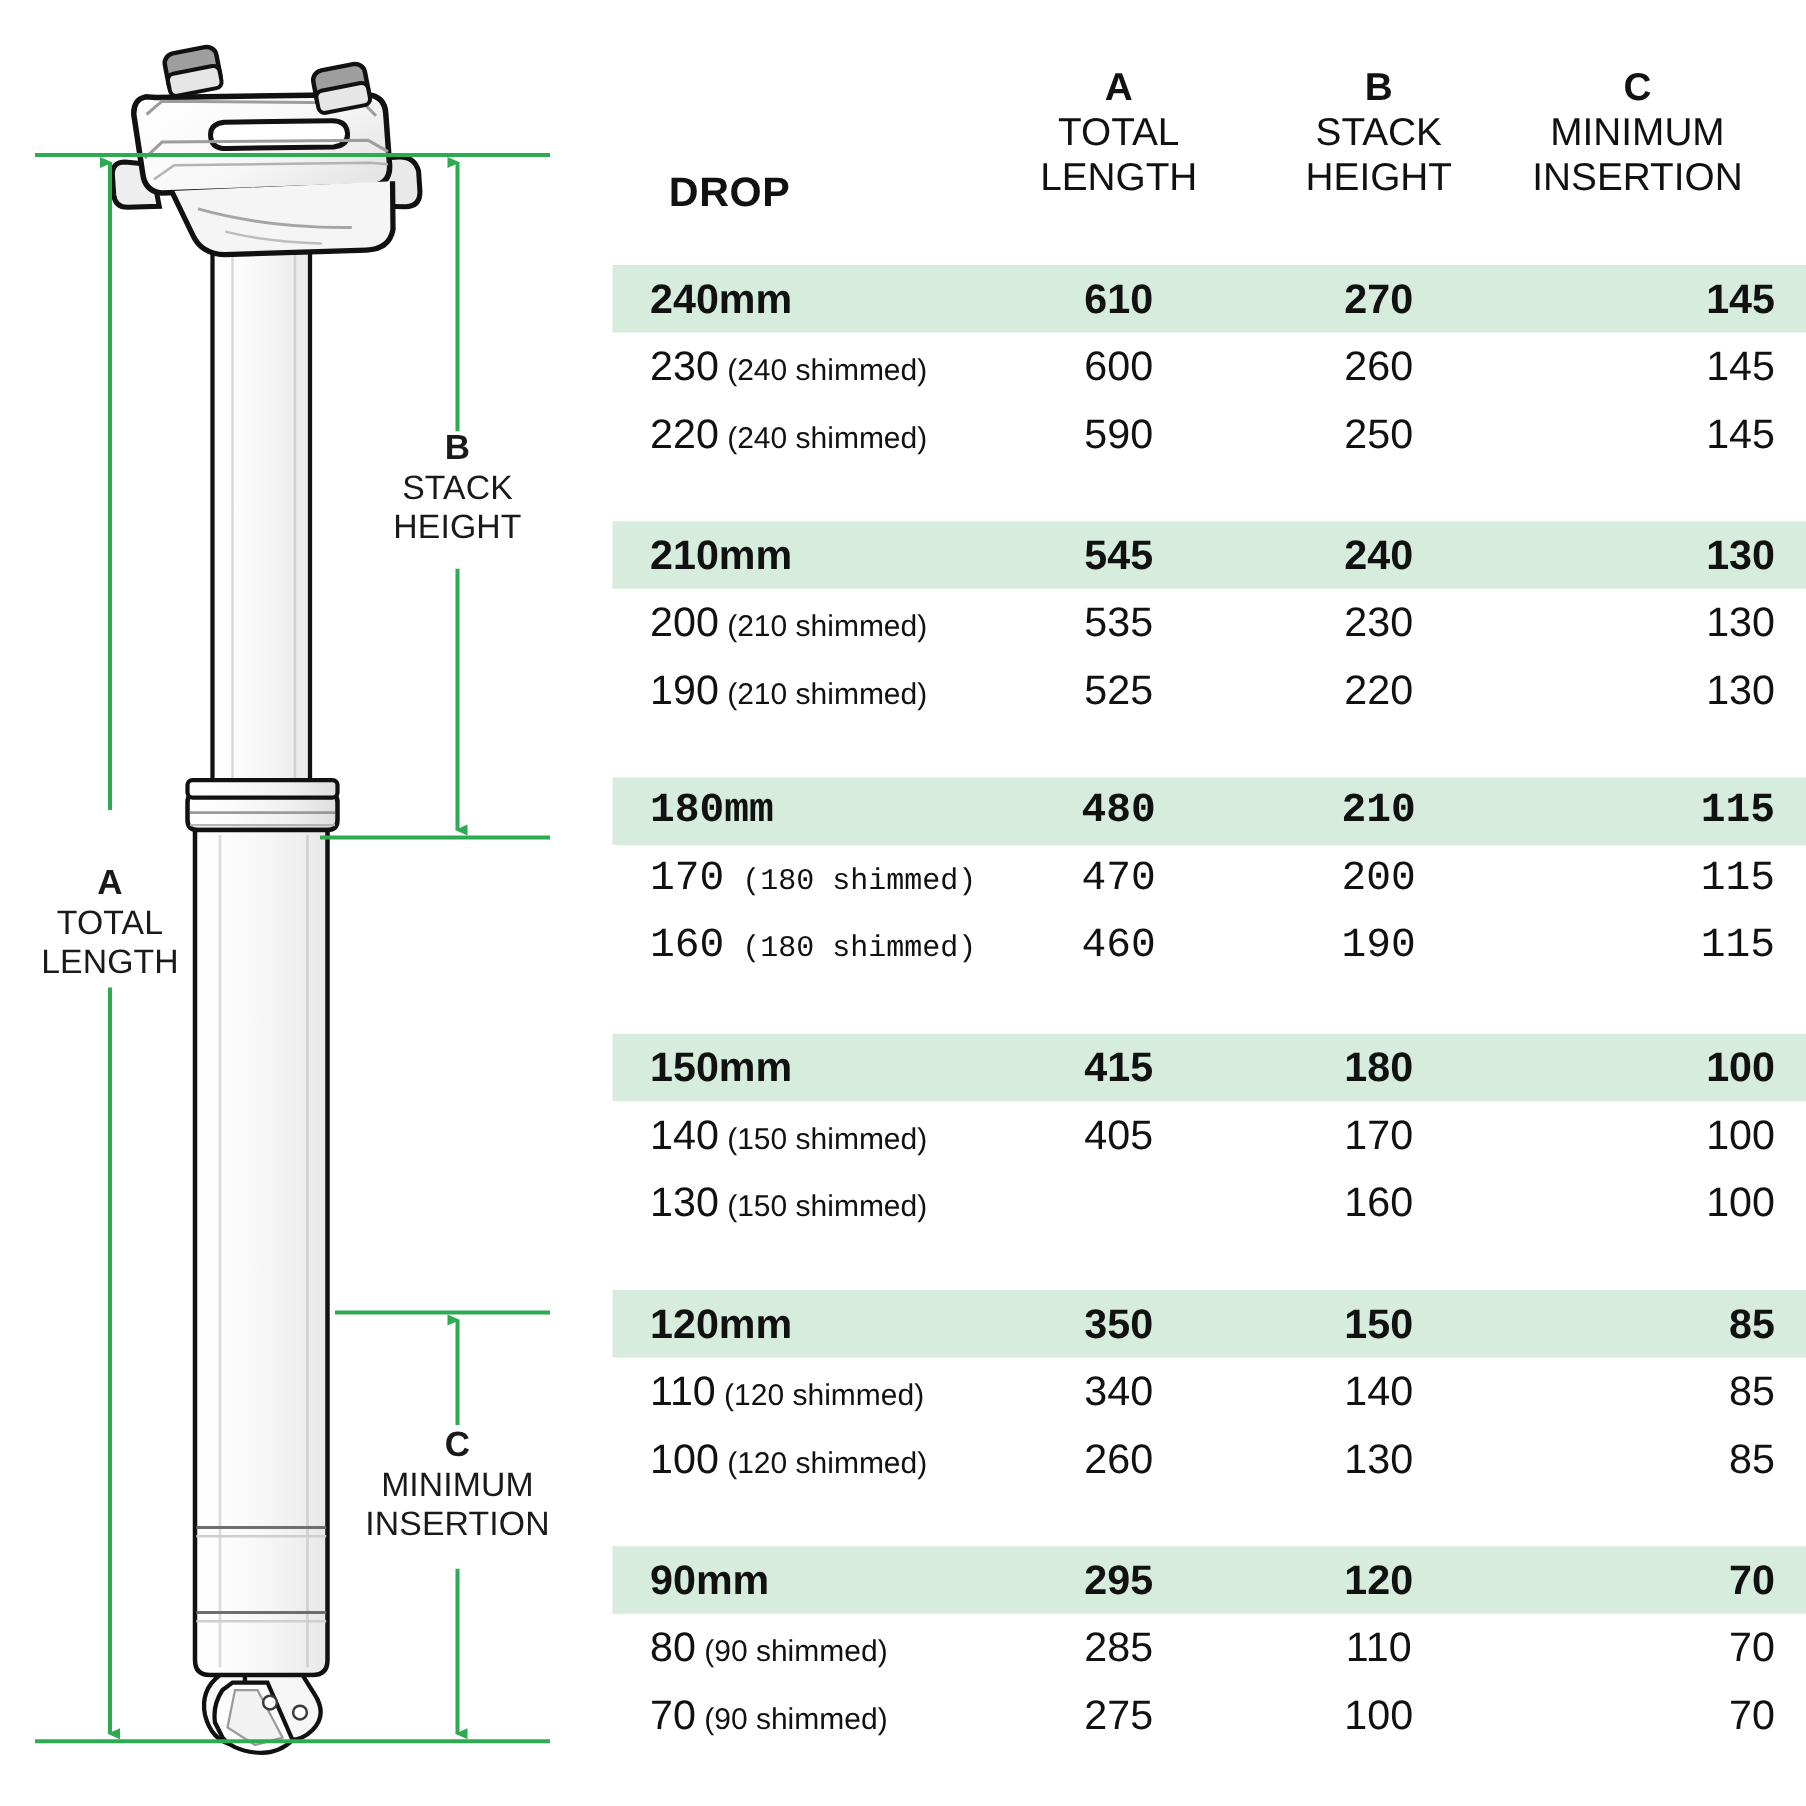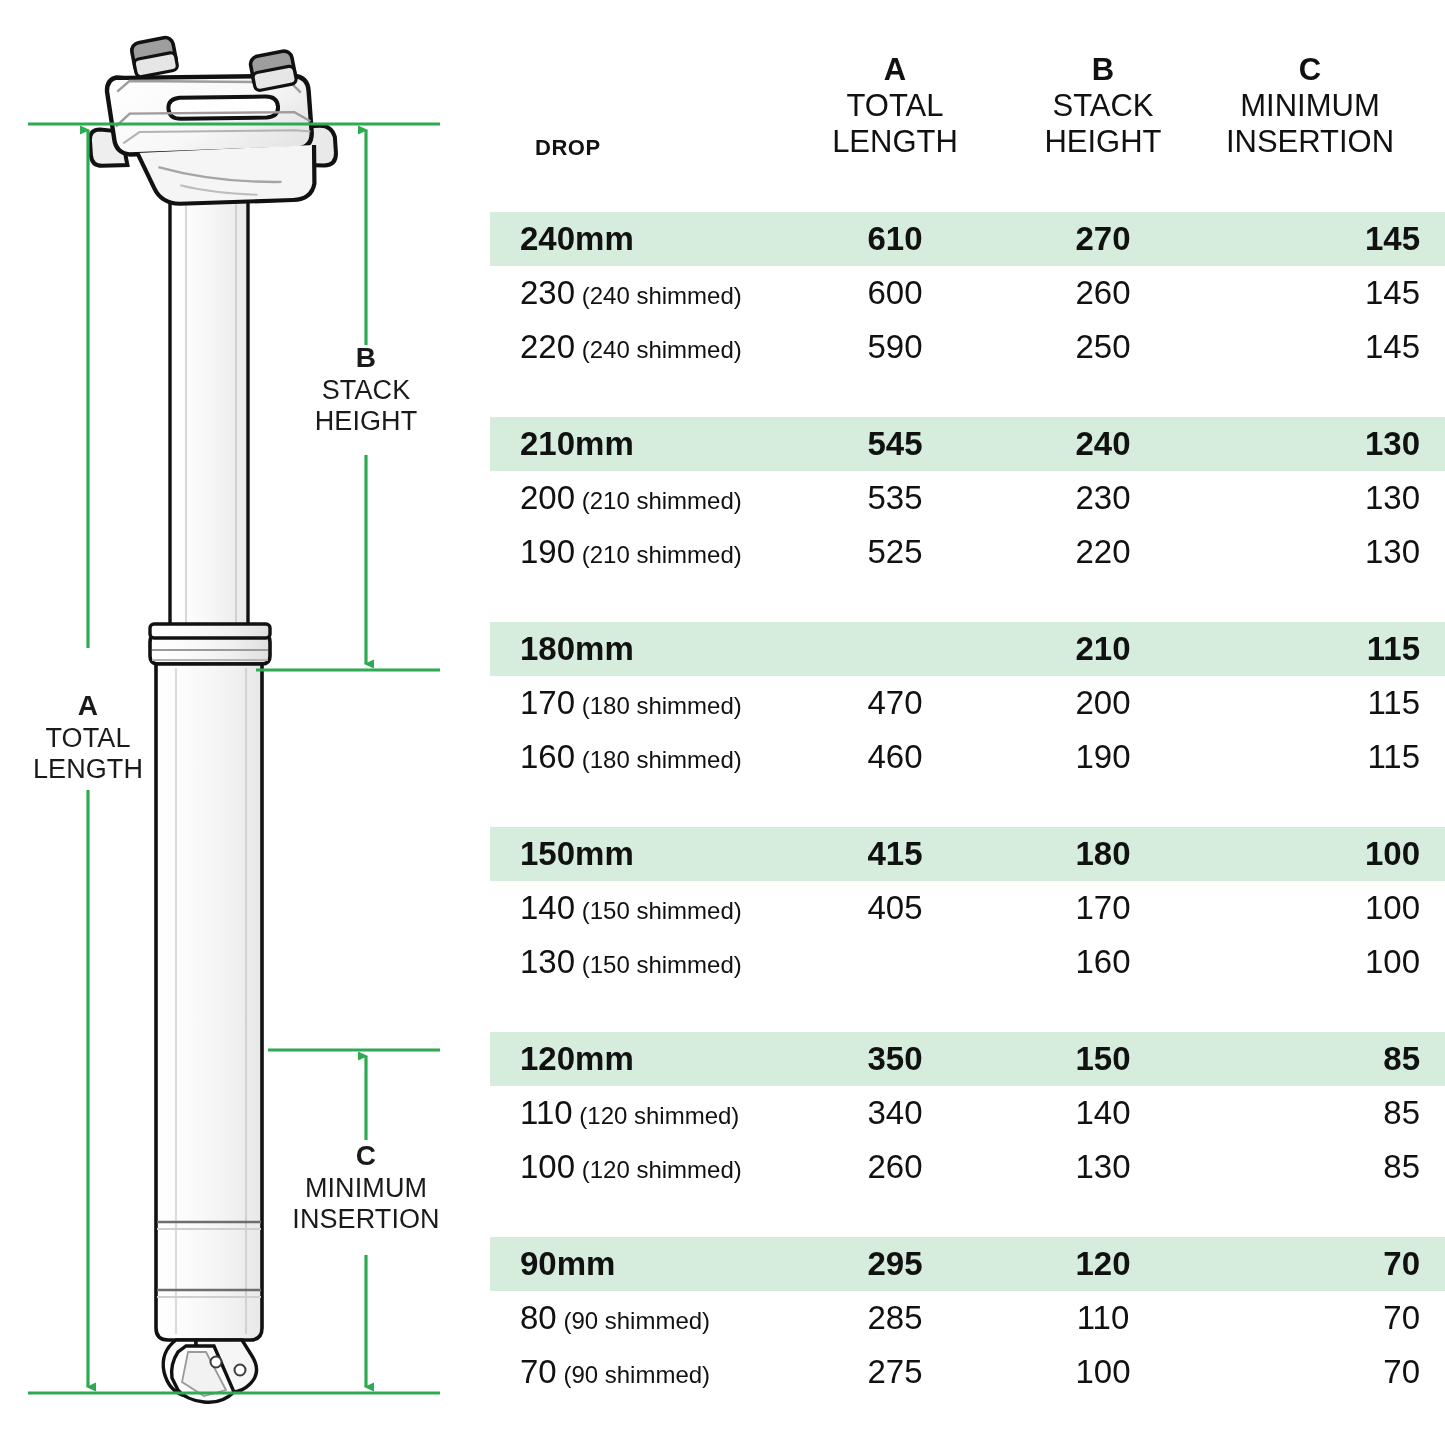--- a/index.html
+++ b/index.html
@@ -60,21 +60,21 @@
     position: absolute;
     left: 0;
     top: 0;
     width: 955px;
     height: 205px;
   }
   .th-drop {
     position: absolute;
     left: 45px;
     top: 135px;
-    font-size: 22px;
+    font-size: 33px;
     font-weight: bold;
     letter-spacing: 0.5px;
   }
   .th-col {
     position: absolute;
     text-align: center;
     width: 260px;
     line-height: 1.14;
   }
   .th-letter {
@@ -337,23 +337,24 @@
             <div class="c-val c-b">230</div>
             <div class="c-val c-c">130</div>
           </div>
           <div class="row">
             <div class="c-drop">190<span class="shim"> (210 shimmed)</span></div>
             <div class="c-val c-a">525</div>
             <div class="c-val c-b">220</div>
             <div class="c-val c-c">130</div>
           </div>
         </div>
-        <div class="group" style="top: 622px;">
+        <div class="group" style="top: 622px; font-family: Liberation Mono, monospace;">
           <div class="row highlight">
             <div class="c-drop">180mm</div>
+            <div class="c-val c-a">480</div>
             <div class="c-val c-b">210</div>
             <div class="c-val c-c">115</div>
           </div>
           <div class="row">
             <div class="c-drop">170<span class="shim"> (180 shimmed)</span></div>
             <div class="c-val c-a">470</div>
             <div class="c-val c-b">200</div>
             <div class="c-val c-c">115</div>
           </div>
           <div class="row">

